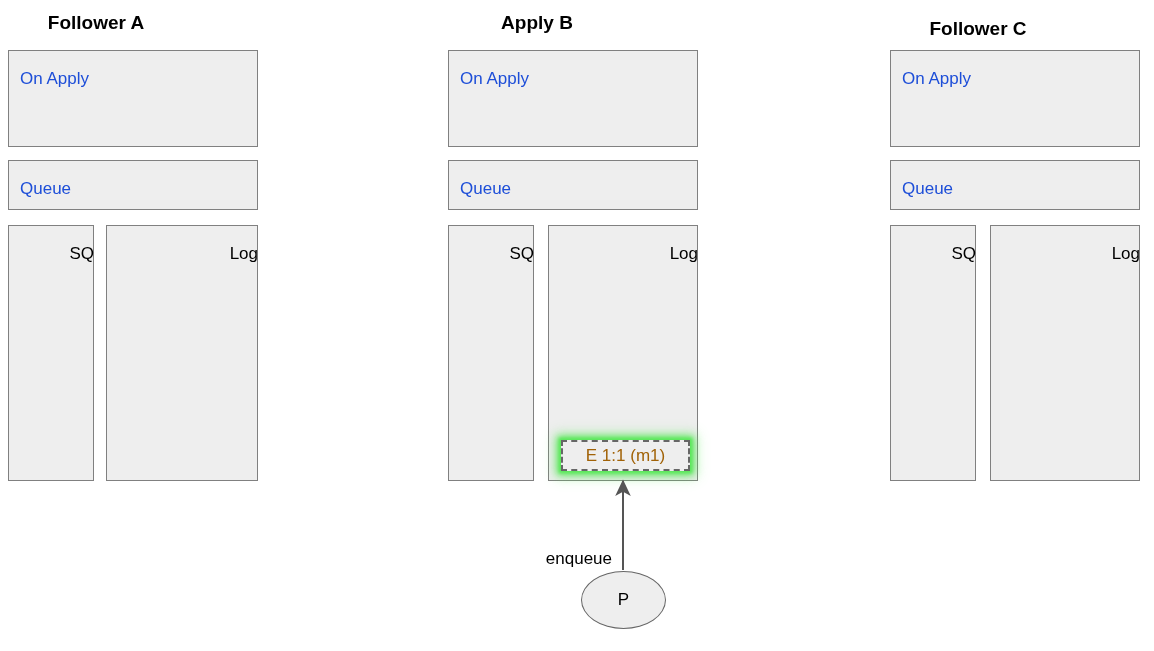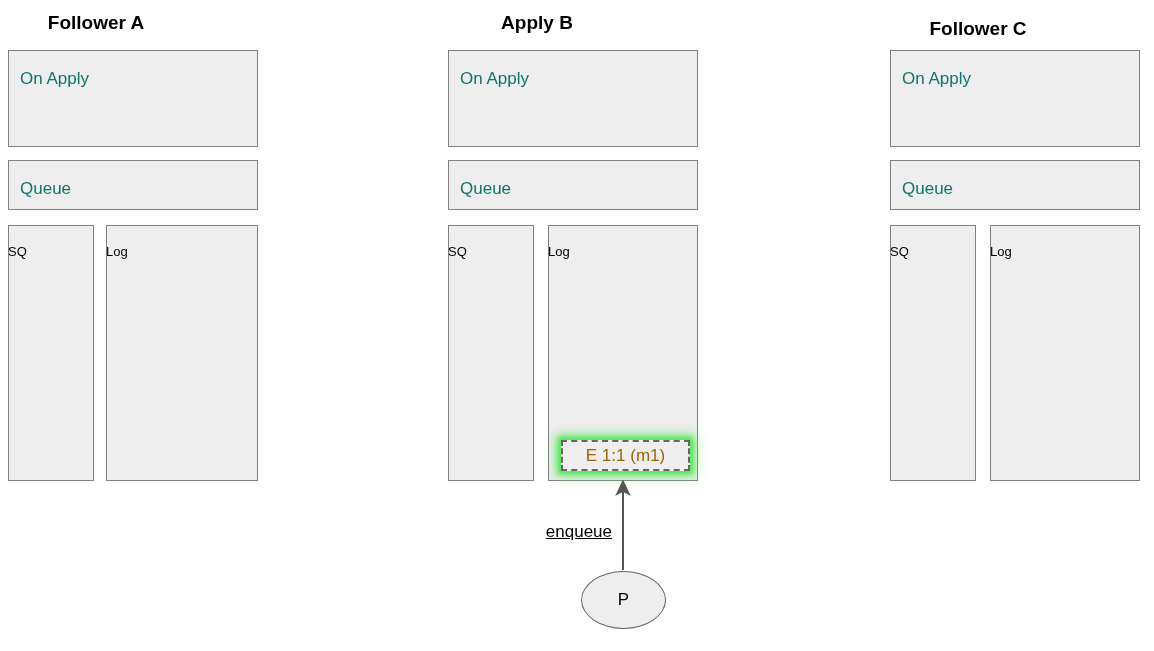--- a/index.html
+++ b/index.html
@@ -31,30 +31,30 @@
     font-weight: bold;
     font-size: 19px;
     color: #000000;
     text-align: center;
     white-space: nowrap;
     line-height: 1;
   }
   .label-tl {
     position: absolute;
     font-size: 17px;
-    color: #0f766e;
+    color: #1d4ed8;
     white-space: nowrap;
     line-height: 1;
   }
   .label-ct {
     position: absolute;
-    font-size: 13px;
+    font-size: 17px;
     color: #000000;
     white-space: nowrap;
-    text-align: left;
+    text-align: right;
     line-height: 1;
   }
   .entry {
     position: absolute;
     box-sizing: border-box;
     background: #eeeeee;
     border: 2px dashed #666666;
     font-size: 17px;
     color: #a16207;
     display: flex;
@@ -121,21 +121,21 @@
     <div class="col-title" style="left: 828px; top: 19px; width: 300px;">Follower C</div>
     <div class="node" style="left: 890px; top: 50px; width: 250px; height: 97px;"></div>
     <div class="label-tl" style="left: 902px; top: 70px;">On Apply</div>
     <div class="node" style="left: 890px; top: 160px; width: 250px; height: 50px;"></div>
     <div class="label-tl" style="left: 902px; top: 180px;">Queue</div>
     <div class="node" style="left: 890px; top: 225px; width: 86px; height: 256px;"></div>
     <div class="label-ct" style="left: 890px; top: 245px; width: 86px;">SQ</div>
     <div class="node" style="left: 990px; top: 225px; width: 150px; height: 256px;"></div>
     <div class="label-ct" style="left: 990px; top: 245px; width: 150px;">Log</div>
     <div class="ellipse" style="left: 581px; top: 571px; width: 85px; height: 58px;">P</div>
-    <div class="edge-label" style="left: 312px; top: 523px; width: 300px; text-decoration: underline;">enqueue</div>
+    <div class="edge-label" style="left: 312px; top: 550px; width: 300px;">enqueue</div>
   </div>
 
 <svg class="arrow-layer">
   <defs>
     <marker id="arrowhead" markerWidth="9" markerHeight="9" refX="7.5" refY="4.5" orient="auto" markerUnits="strokeWidth">
       <path d="M 0 0.6 L 8.2 4.5 L 0 8.4 L 2.1 4.5 Z" fill="#555555"></path>
     </marker>
   </defs>
   <line id="enqueue-arrow" stroke="#555555" stroke-width="2" marker-end="url(#arrowhead)" x1="623" y1="570" x2="623" y2="481"></line>
 </svg>

